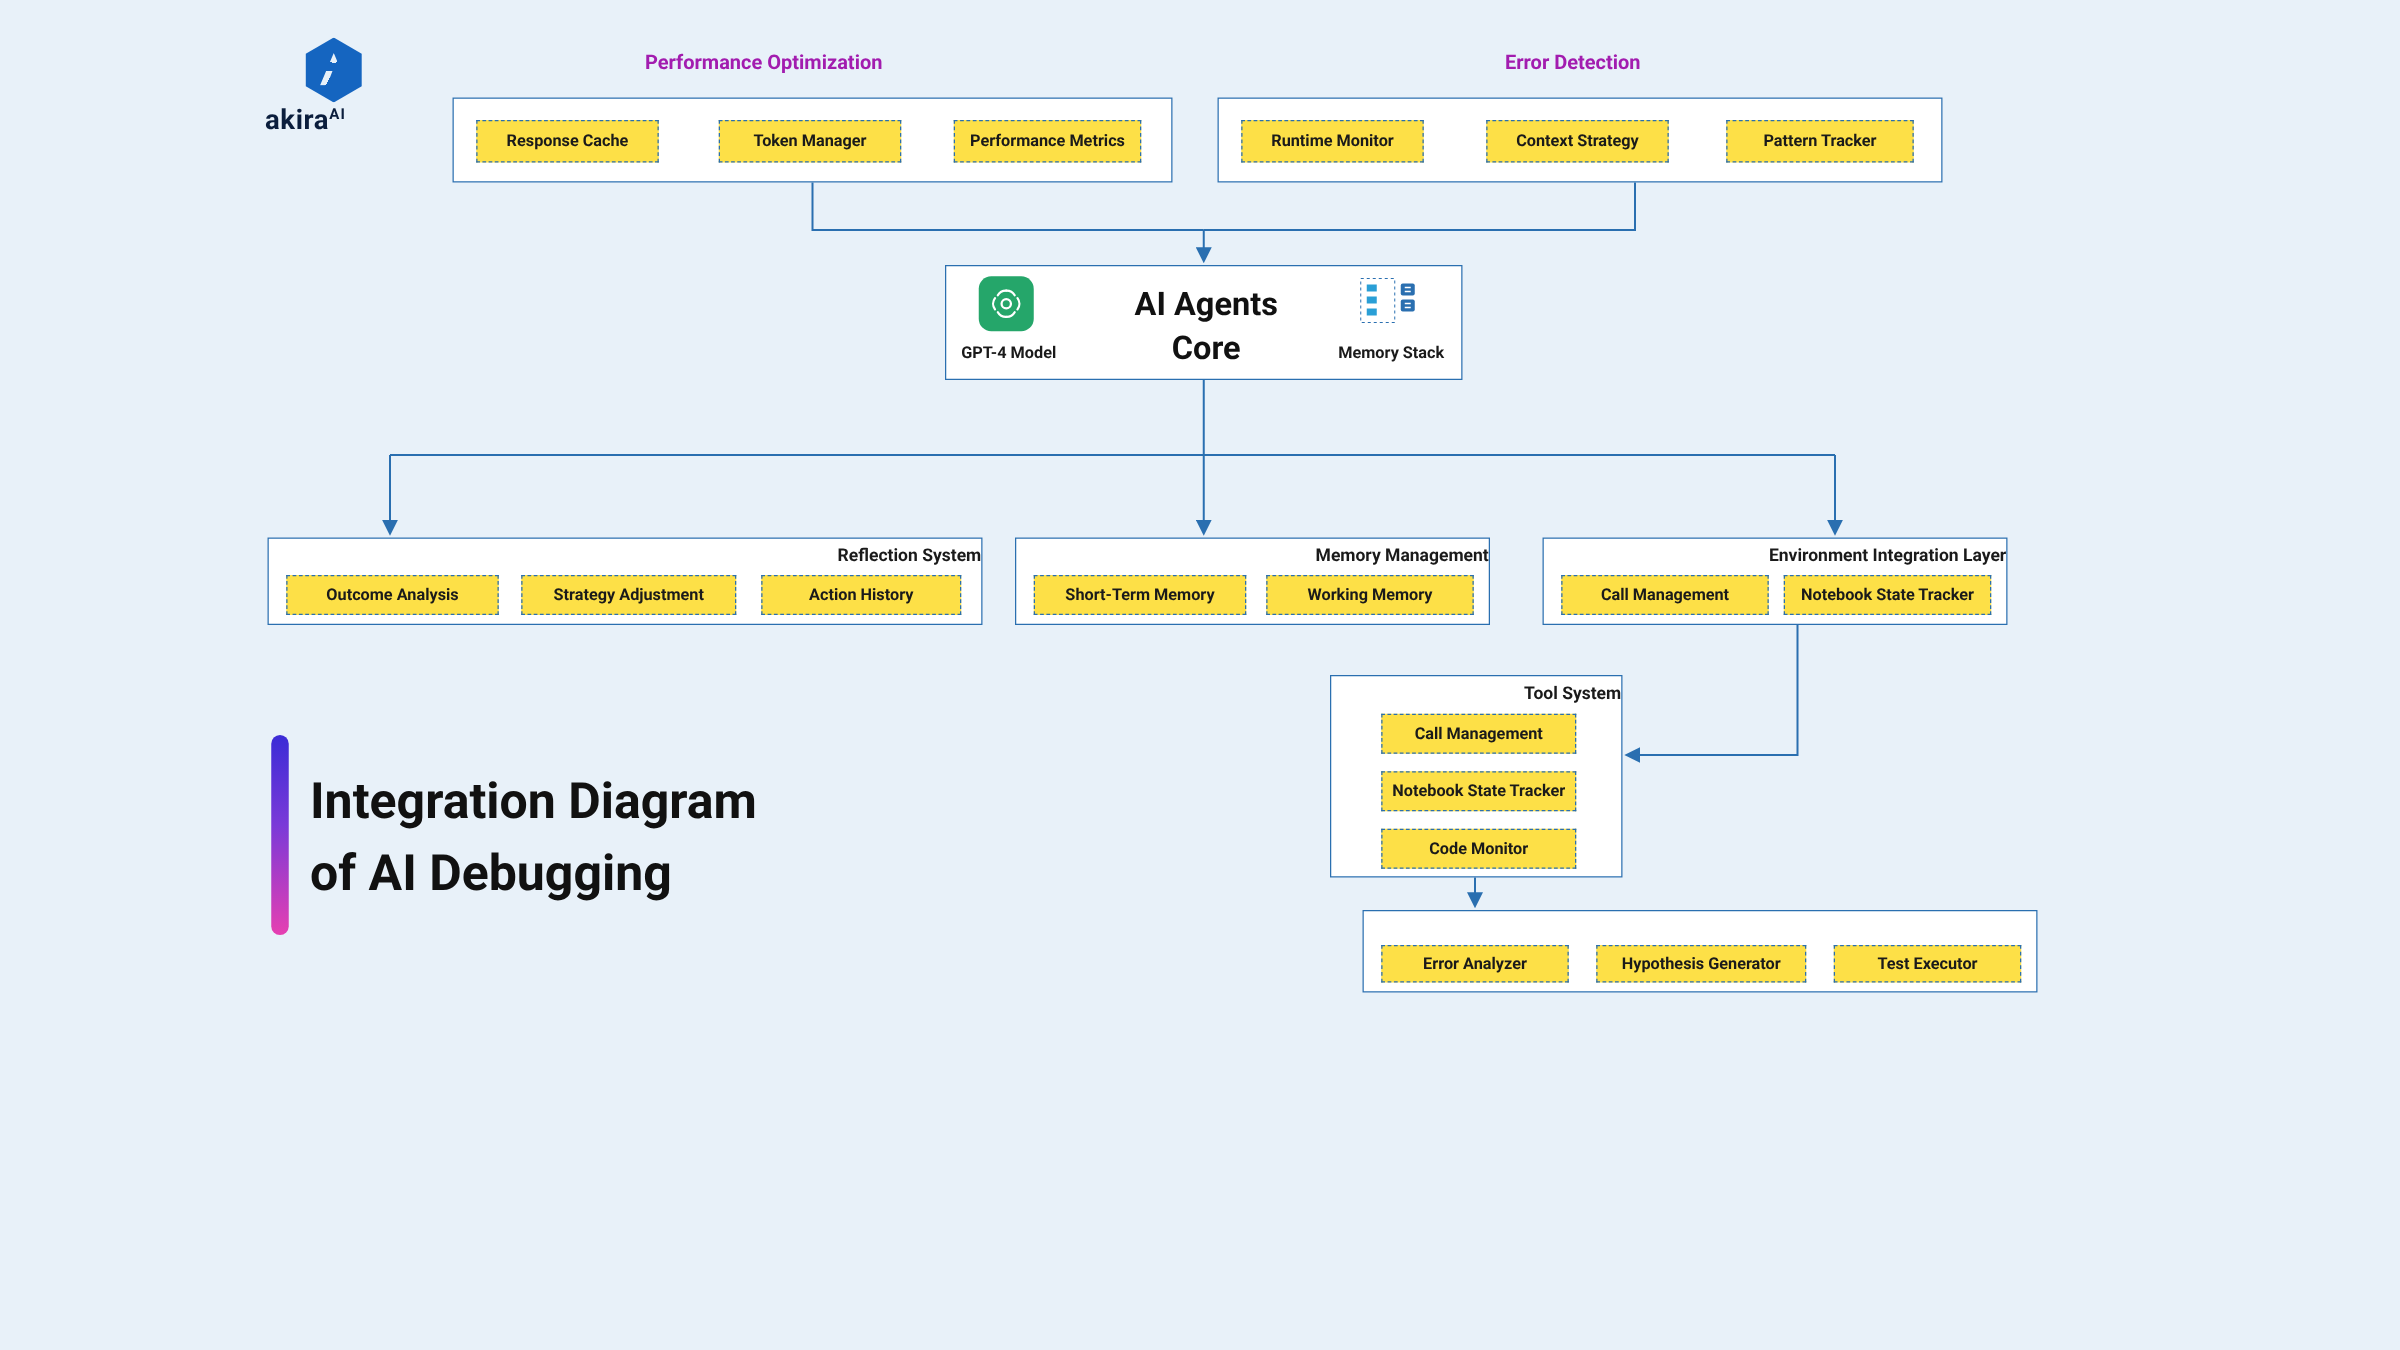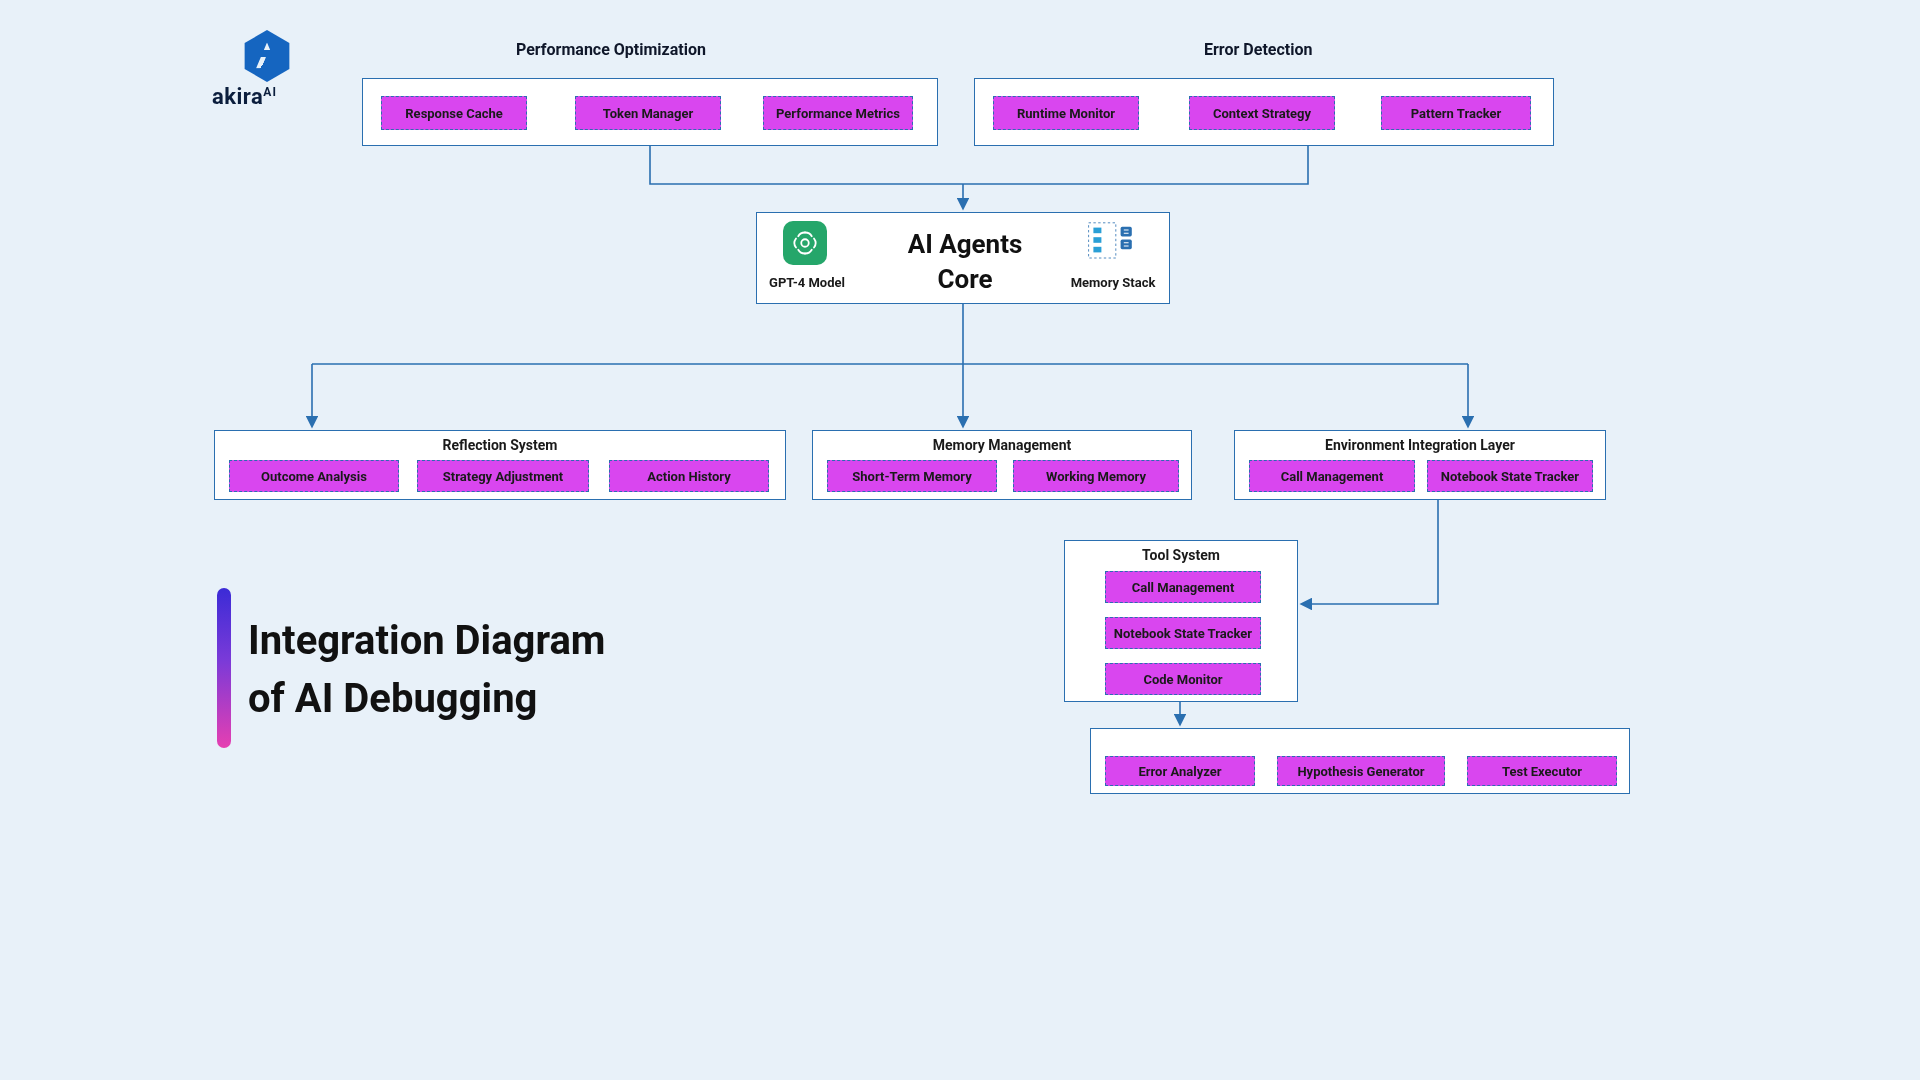--- a/index.html
+++ b/index.html
@@ -47,42 +47,42 @@
   
   .solid-box {
     position: absolute;
     background: #fff;
     border: 1px solid #2a6fb0;
   }
   .section-title {
     position: absolute;
     font-weight: 700;
     font-size: 16px;
-    color: #0f172a;
+    color: #a21caf;
   }
   .big-title-bar {
     position: absolute;
     left: 25px; top: 588px;
     width: 14px; height: 160px;
     border-radius: 7px;
     background: linear-gradient(180deg, #3b2bd6 0%, #7a3ad8 45%, #e63fb1 100%);
   }
   .big-title {
     position: absolute;
     left: 56px; top: 612px;
     font-size: 40px;
     font-weight: 700;
     line-height: 1.45;
     color: #111;
   }
 
   
   .dbox {
     position: absolute;
-    background: #d946ef;
+    background: #fde047;
     border: 1.5px dashed #2a6fb0;
     font-size: 13px;
     font-weight: 700;
     display: flex;
     align-items: center;
     justify-content: center;
     text-align: center;
     padding: 0 6px;
   }
 
@@ -109,21 +109,21 @@
     background: #25a66a;
     display: flex; align-items: center; justify-content: center;
   }
   .gpt-knot svg { width: 30px; height: 30px; }
   .mem-stack {
     position: absolute;
     width: 48px; height: 48px;
   }
 
   
-  .mid-title { text-align: center; font-weight: 700; font-size: 14px; padding-top: 6px; }
+  .mid-title { text-align: right; font-weight: 700; font-size: 14px; padding-top: 6px; }
 
   
   svg.wires {
     position: absolute;
     left: 0; top: 0;
     width: 1536px; height: 865px;
     pointer-events: none;
   }
 </style>
 </head>

